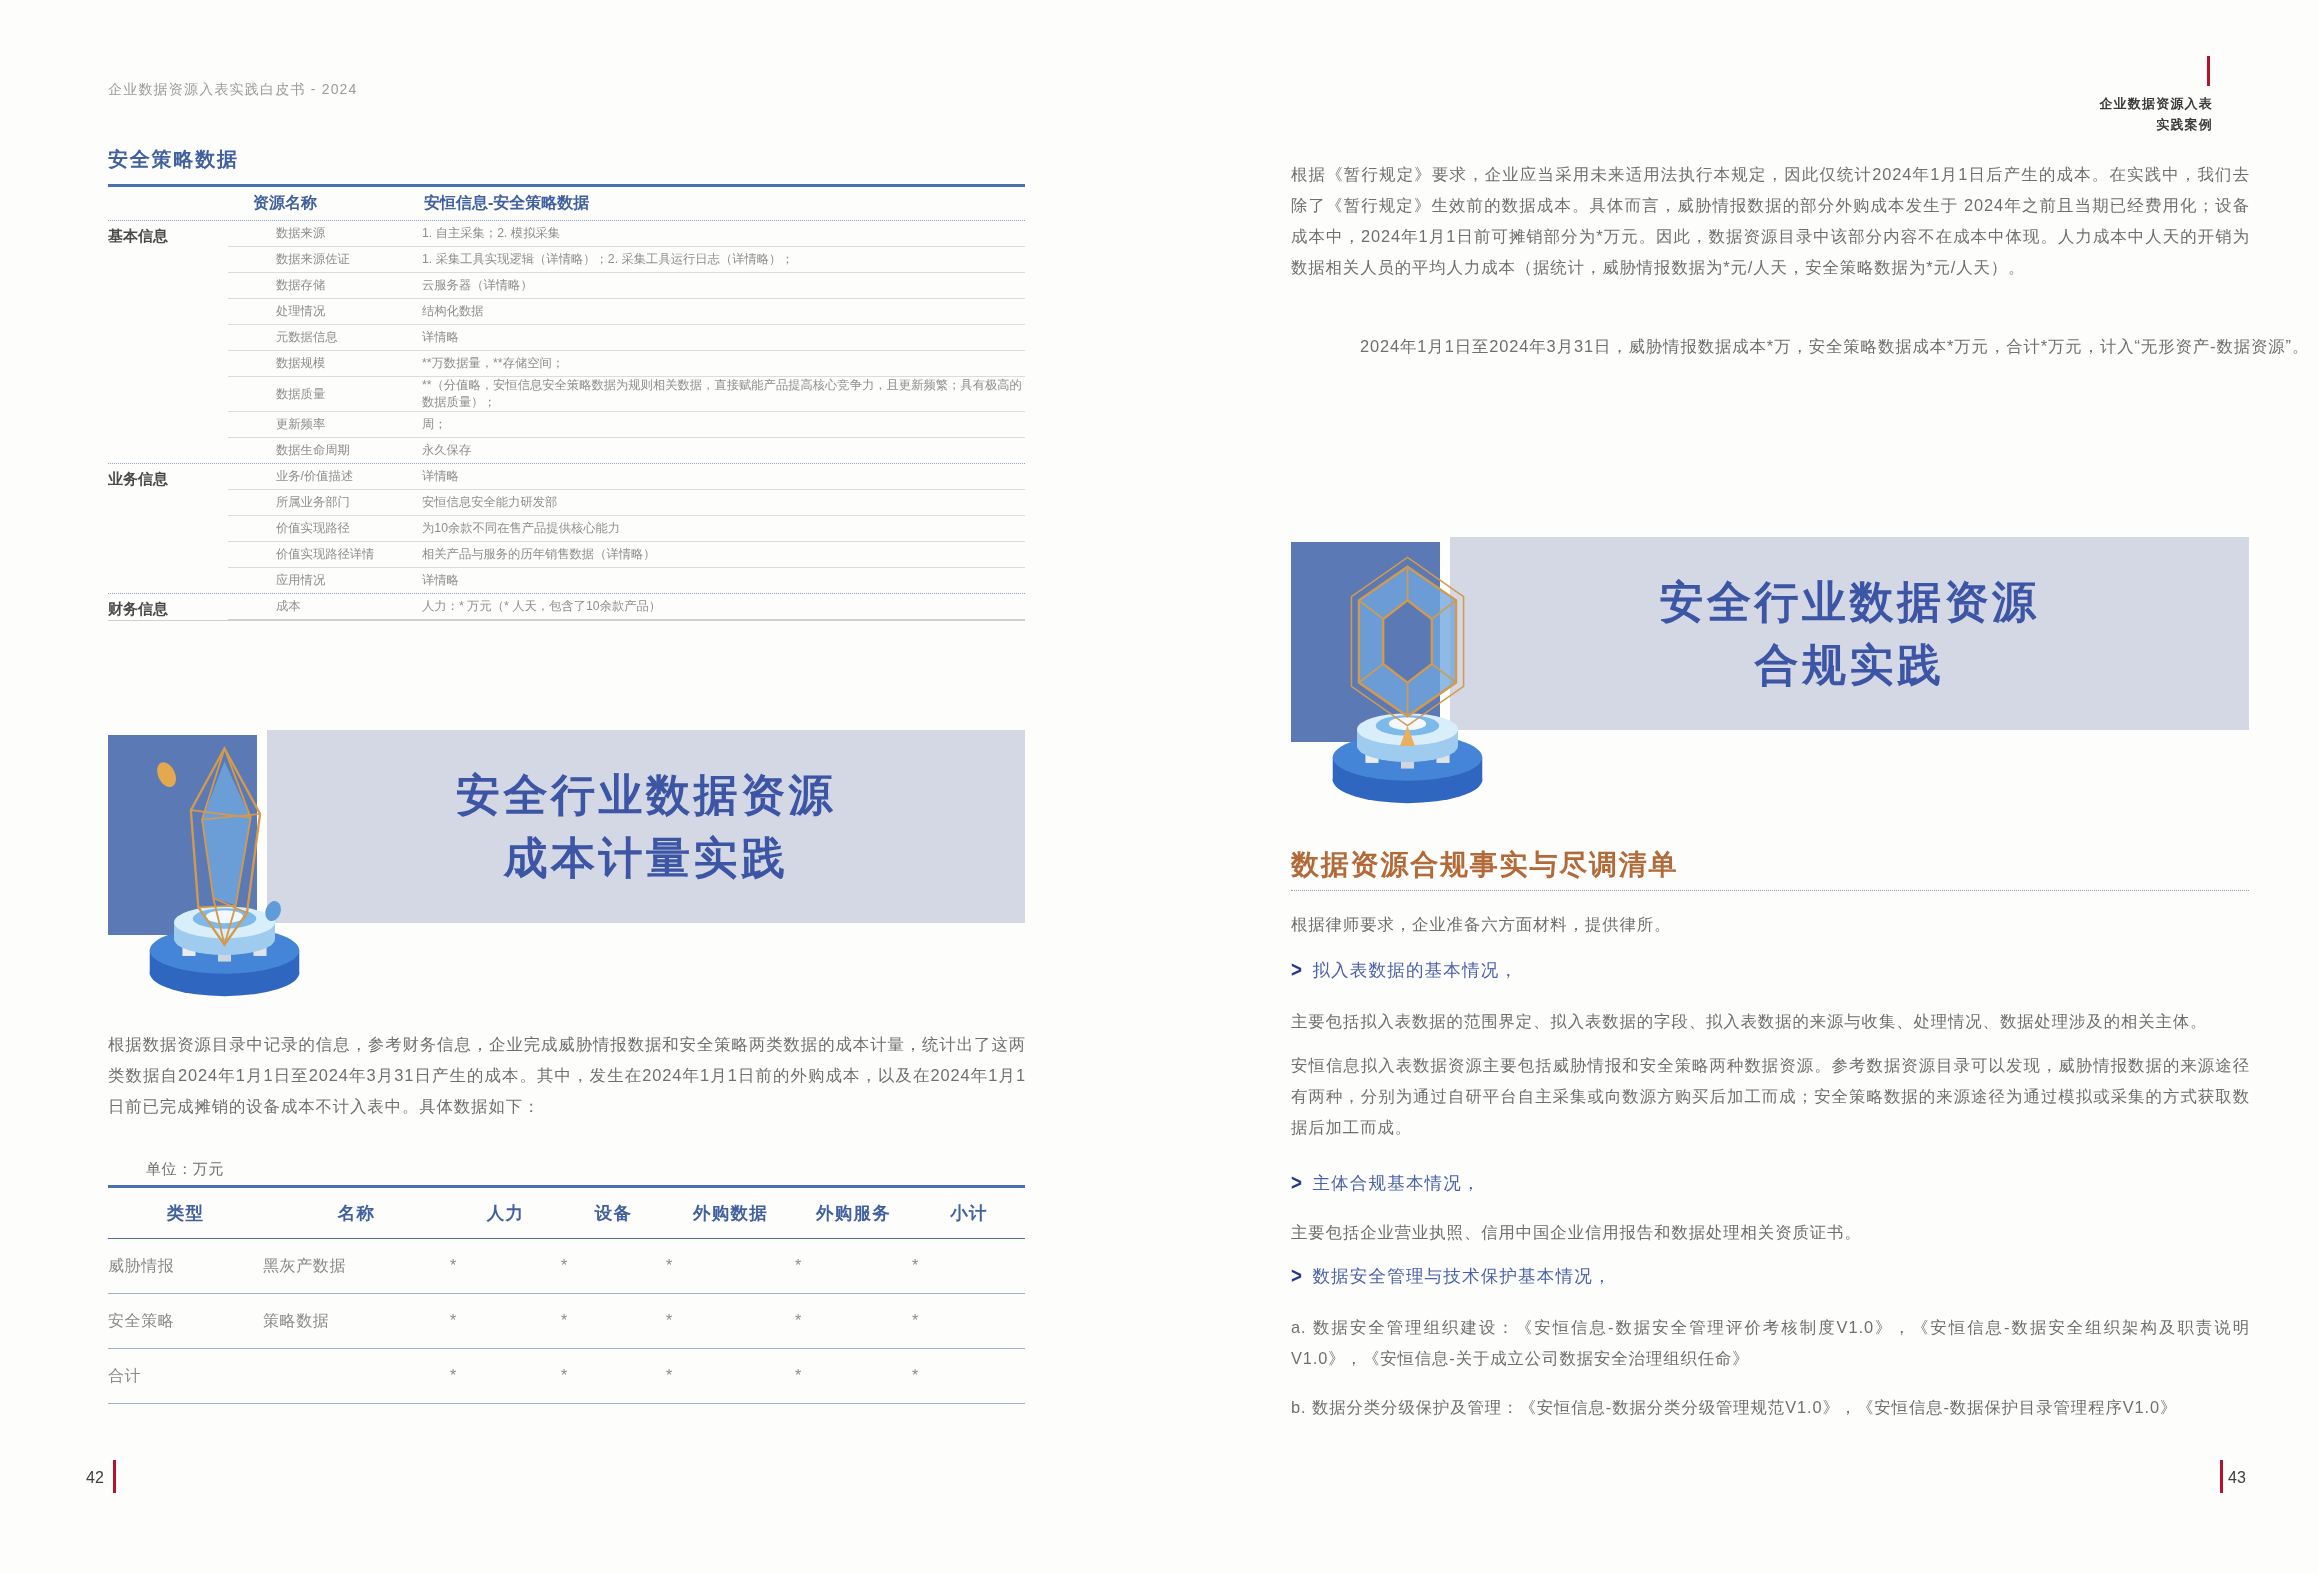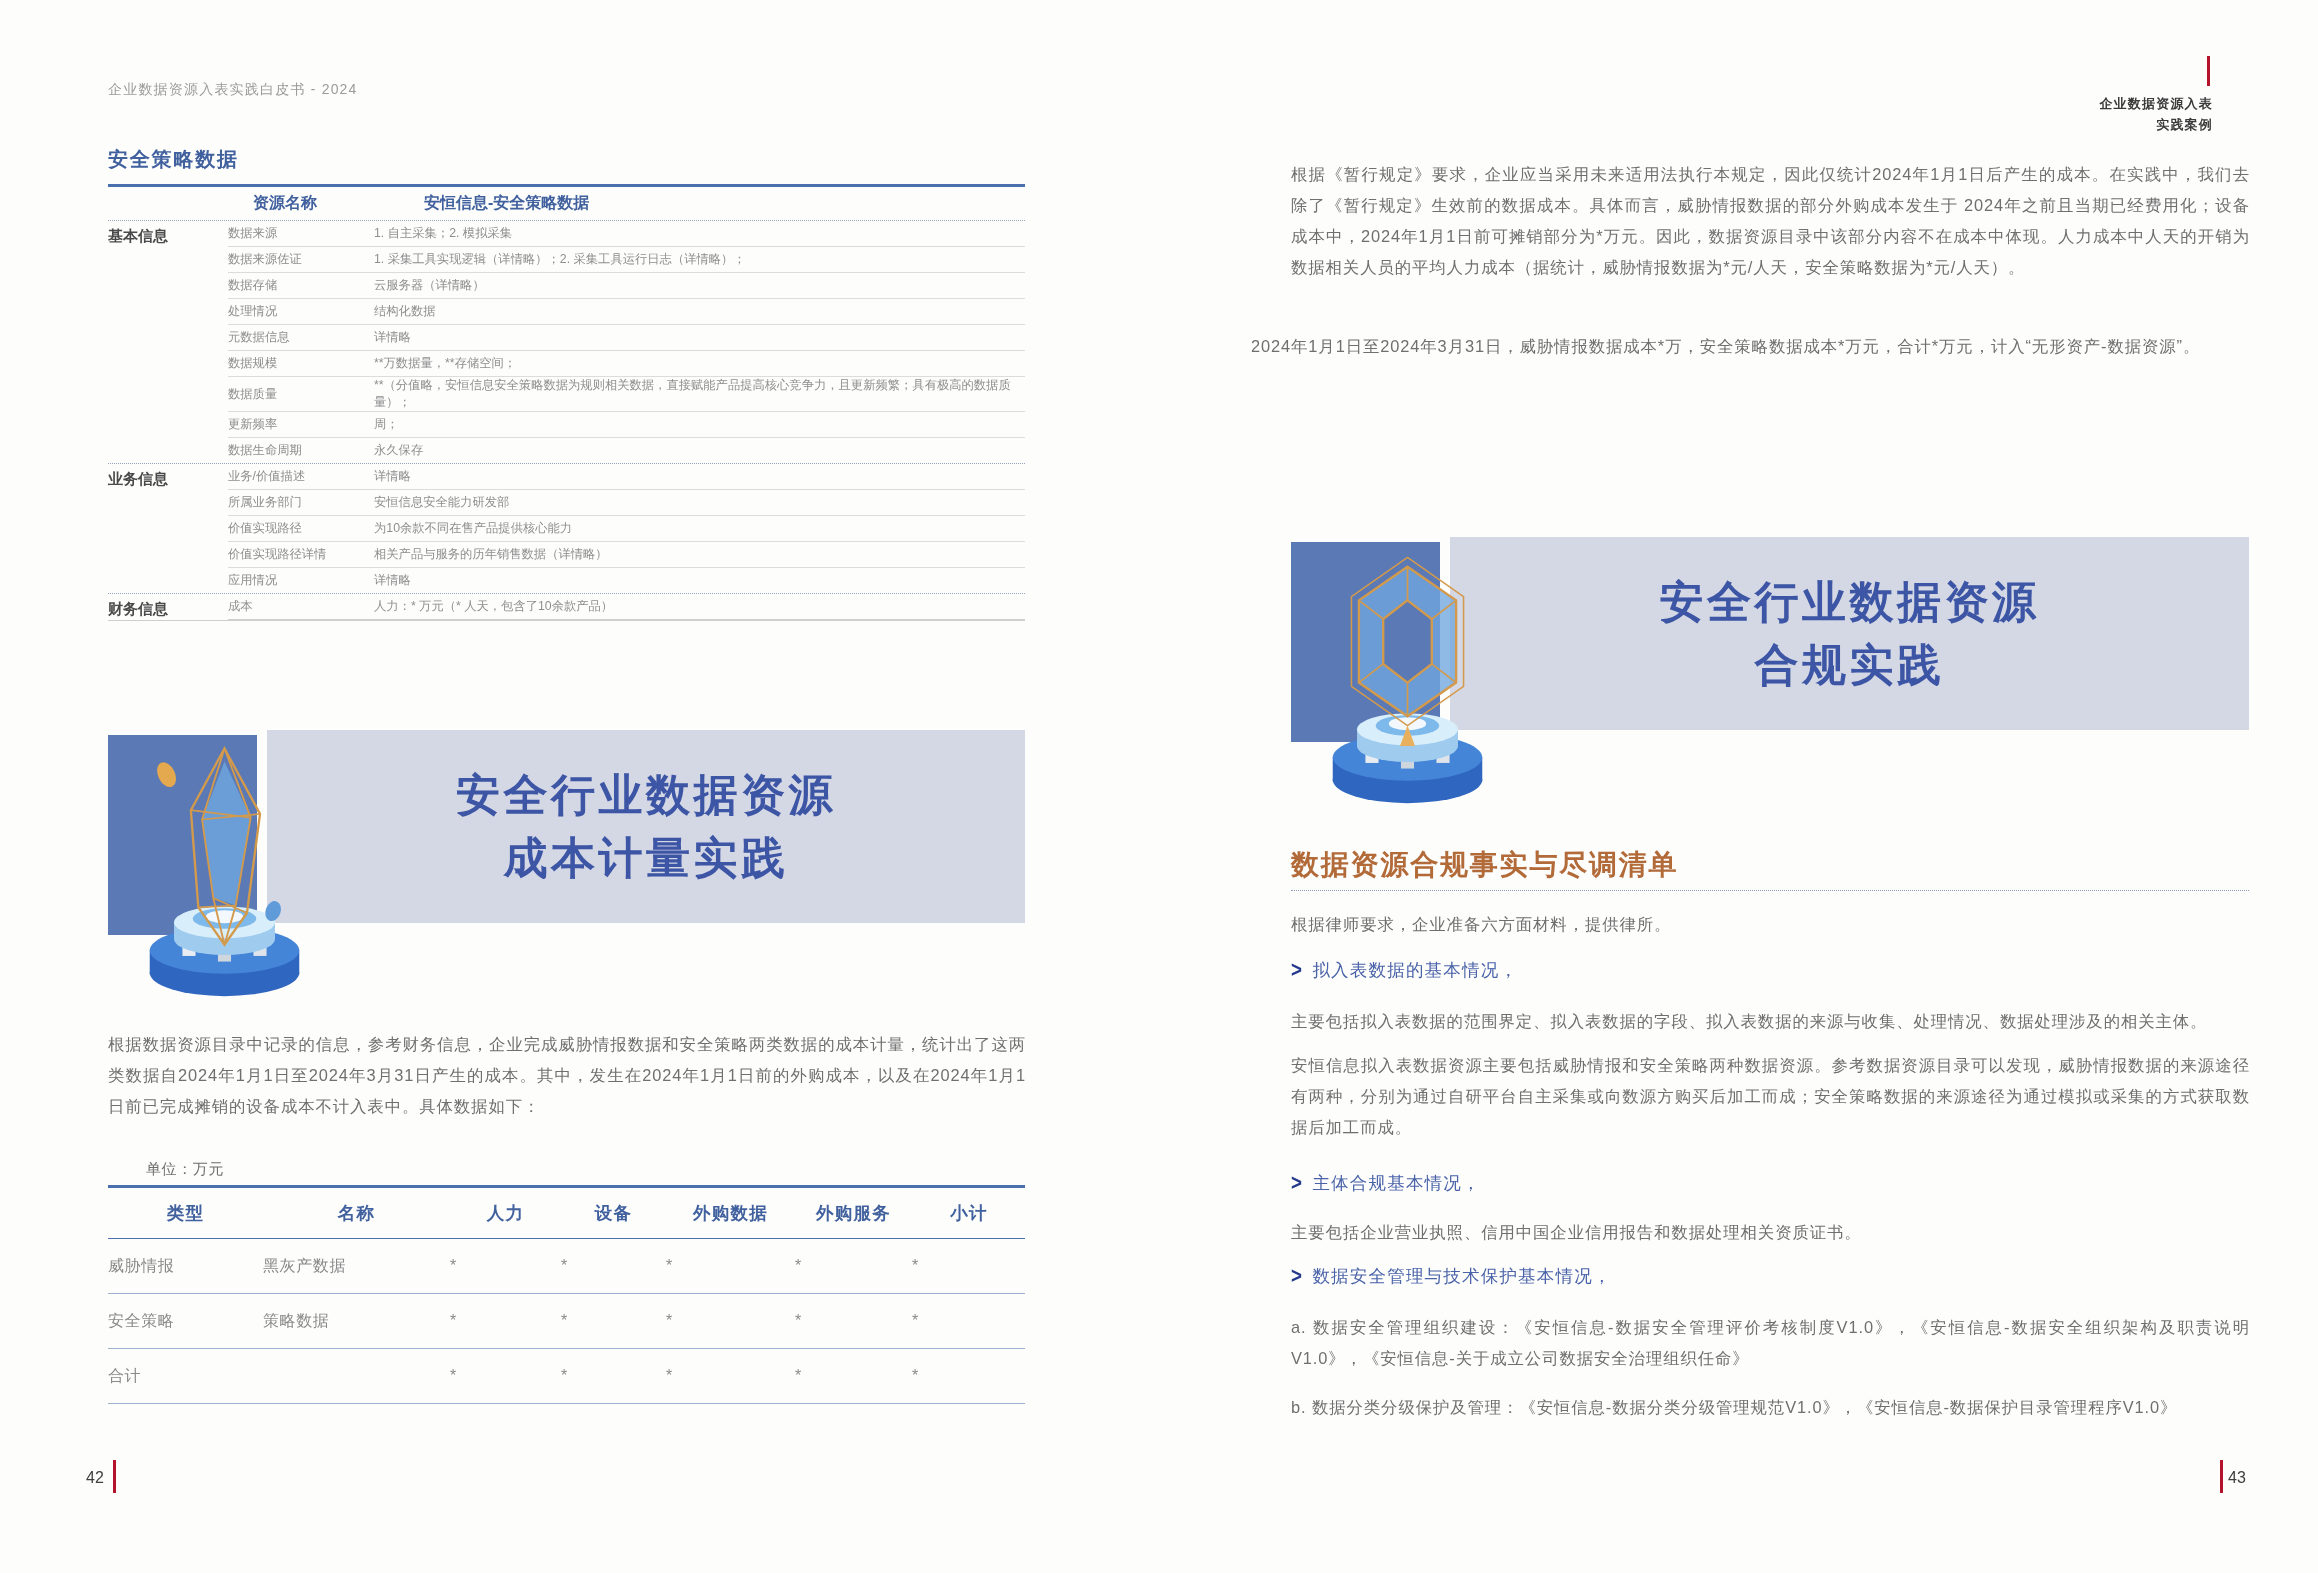--- a/index.html
+++ b/index.html
@@ -21,21 +21,21 @@
   .cat-header .c1{width:120px;}
   .cat-header .c2{width:146px;font-size:16px;font-weight:bold;color:#41619e;}
   .cat-header .c3{flex:1;font-size:16px;font-weight:bold;color:#41619e;}
   .cat-group{display:flex;}
   .cat-group + .cat-group{border-top:1.8px dotted #93a5c2;}
   .cat-group-label{width:120px;font-size:15px;font-weight:bold;color:#4a4a4a;padding-top:5.8px;}
   .cat-rows{flex:1;}
   .cat-row{display:flex;align-items:center;min-height:25px;border-bottom:0.6px solid #dcdcdc;}
   .cat-row:last-child{border-bottom:none;}
   .cat-group:last-child .cat-row:last-child{border-bottom:0.6px solid #cfcfcf;}
-  .cat-k{width:146px;font-size:12.3px;color:#8e8e8e;}
+  .cat-k{width:146px;font-size:12.3px;color:#8e8e8e;margin-left:48px;}
   .cat-v{flex:1;font-size:12.3px;color:#8e8e8e;}
   .cat-table-outer{border-bottom:0.6px solid #cfcfcf;}
 
   
   .banner{width:917px;height:204px;}
   .banner .blue-rect{position:absolute;left:0;top:4.7px;width:149px;height:200px;background:#5b79b4;}
   .banner .panel{position:absolute;left:159px;top:0;height:193px;background:#d4d7e4;}
   .banner .panel-title{position:absolute;top:0;height:193px;display:flex;flex-direction:column;
         justify-content:center;align-items:center;gap:5.8px;}
   .banner .panel-title div{font-size:44px;font-weight:bold;color:#3c55a5;letter-spacing:3.5px;line-height:58px;}
@@ -235,21 +235,21 @@
   <div class="abs page-num" style="left:86px;top:1469px;">42</div>
   <div class="abs red-bar" style="left:113px;top:1460px;height:33px;"></div>
 
   <div class="abs red-bar" style="left:2207px;top:56px;height:30px;"></div>
   <div class="abs run-head-right" style="left:1916px;top:93px;width:297px;">
     <div>企业数据资源入表</div>
     <div>实践案例</div>
   </div>
 
   <div class="abs p" style="left:1291px;top:159px;width:959px;">根据《暂行规定》要求，企业应当采用未来适用法执行本规定，因此仅统计2024年1月1日后产生的成本。在实践中，我们去除了《暂行规定》生效前的数据成本。具体而言，威胁情报数据的部分外购成本发生于 2024年之前且当期已经费用化；设备成本中，2024年1月1日前可摊销部分为*万元。因此，数据资源目录中该部分内容不在成本中体现。人力成本中人天的开销为数据相关人员的平均人力成本（据统计，威胁情报数据为*元/人天，安全策略数据为*元/人天）。</div>
-  <div class="abs p" style="left:1251px;top:331px;width:959px;">2024年1月1日至2024年3月31日，威胁情报数据成本*万，安全策略数据成本*万元，合计*万元，计入“无形资产-数据资源”。</div>
+  <div class="abs p" style="left:1360px;top:331px;width:959px;">2024年1月1日至2024年3月31日，威胁情报数据成本*万，安全策略数据成本*万元，合计*万元，计入“无形资产-数据资源”。</div>
 
   <div class="abs banner" style="left:1291px;top:537px;width:958px;">
     <div class="blue-rect"></div>
     <div class="panel" style="width:799px;"></div>
     <div class="panel-title" style="left:159px;width:799px;">
       <div>安全行业数据资源</div>
       <div>合规实践</div>
     </div>
     <svg class="trophy" width="187" height="257" viewBox="0 0 200 275">
       <ellipse cx="100" cy="248" rx="80" ry="25" fill="#2f66c0"></ellipse>

